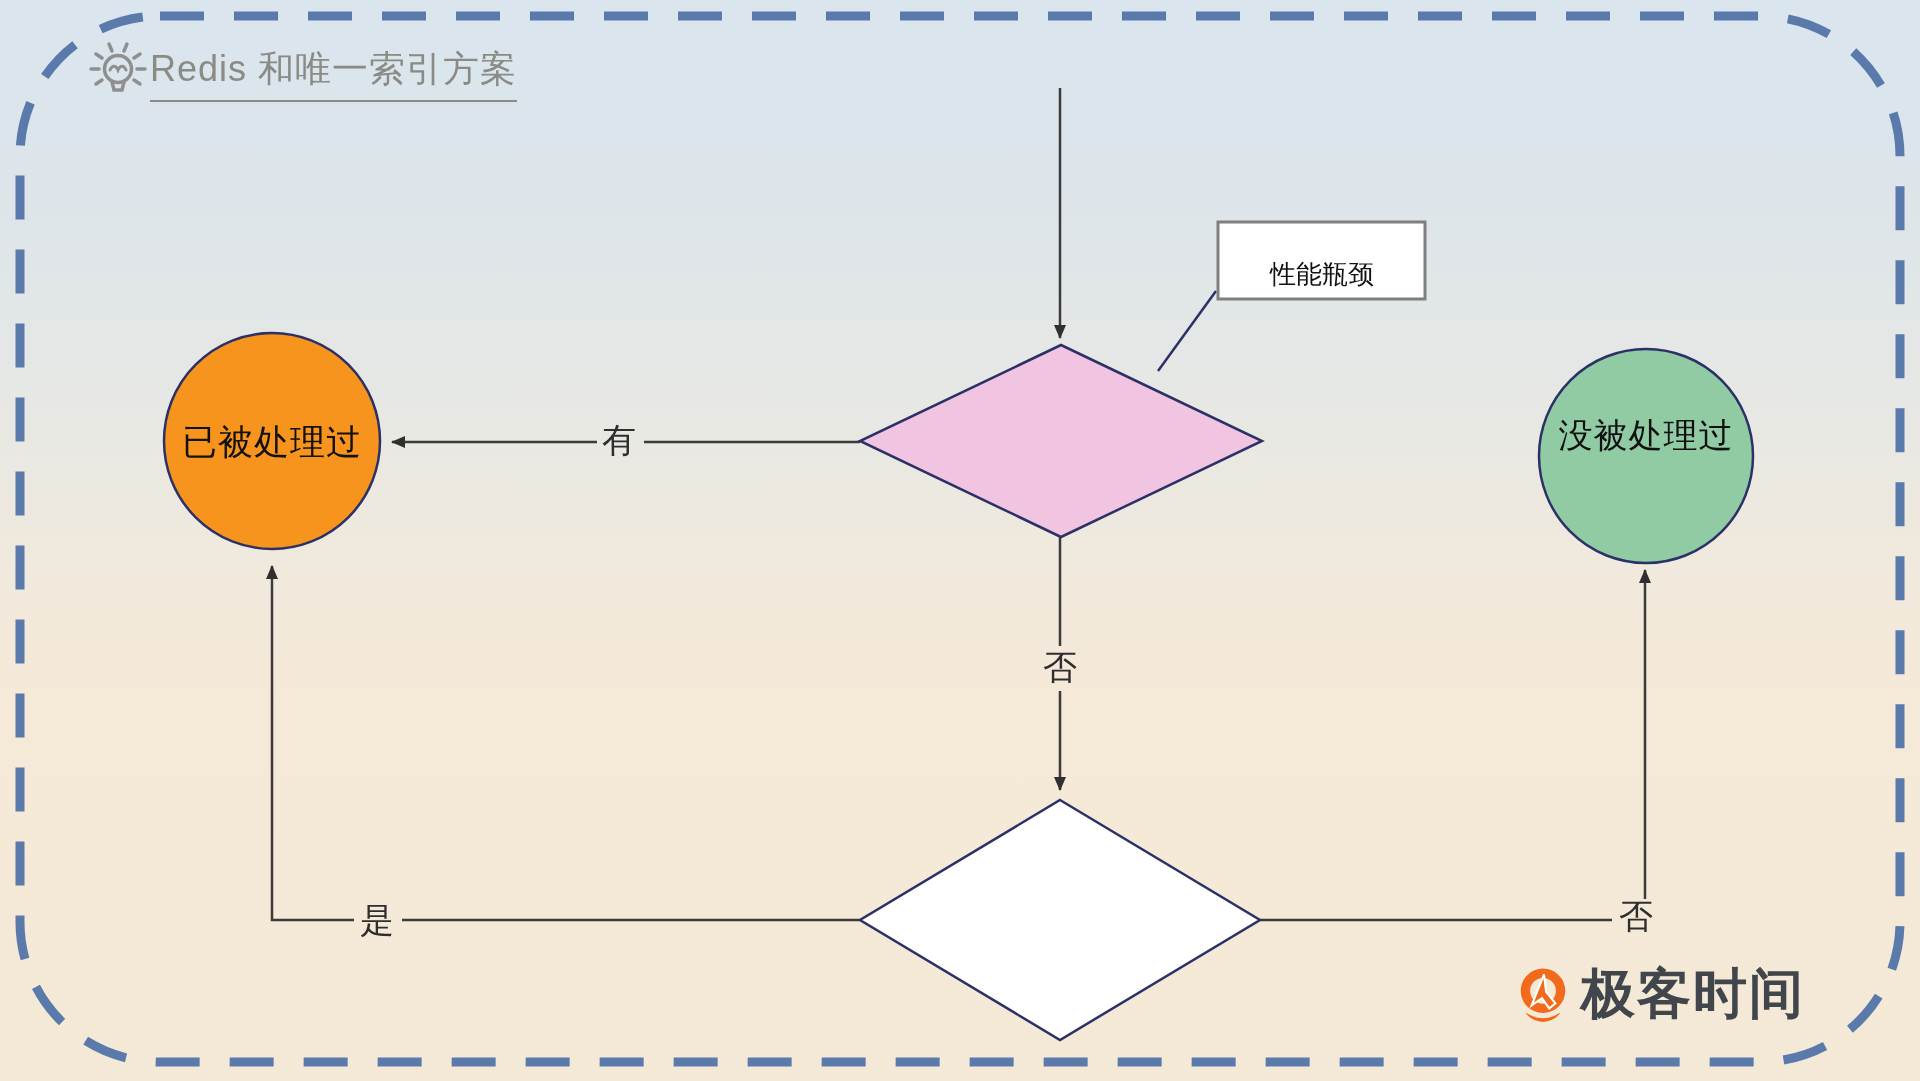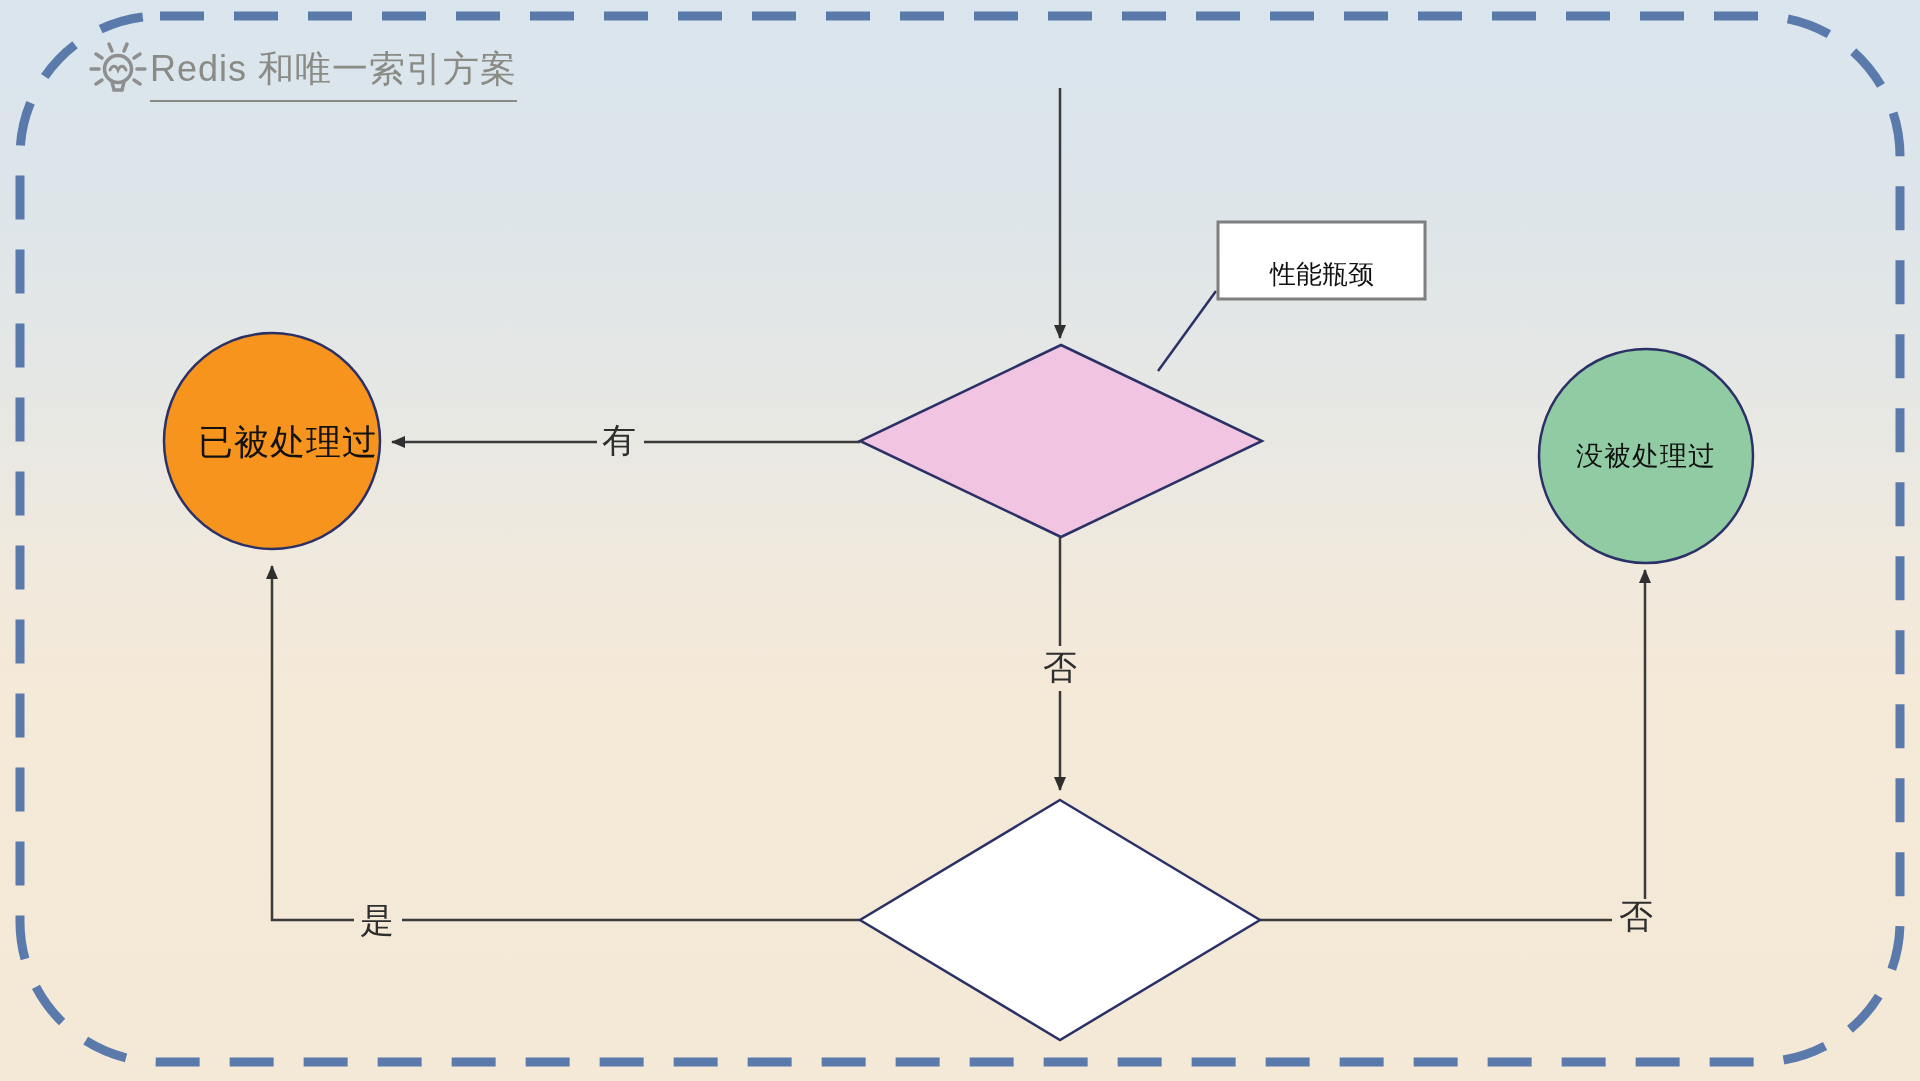--- a/index.html
+++ b/index.html
@@ -72,22 +72,22 @@
 
     <polygon points="1060,800 1260,920 1060,1040 860,920" fill="var(--white-fill)" stroke="var(--node-outline)" stroke-width="2.5"></polygon>
 
     <circle cx="272" cy="441" r="108" fill="var(--processed-fill)" stroke="var(--node-outline)" stroke-width="2.5"></circle>
 
     <circle cx="1646" cy="456" r="107" fill="var(--not-processed-fill)" stroke="var(--node-outline)" stroke-width="2.5"></circle>
 
     <rect x="1218" y="222" width="207" height="77" fill="var(--white-fill)" stroke="var(--callout-border)" stroke-width="3"></rect>
   </svg>
 
-  <div class="node-label" style="left:288px;top:442px;font-size:35px;">已被处理过</div>
-  <div class="node-label" style="left:1646px;top:456px;font-size:27px;">没被处理过</div>
+  <div class="node-label" style="left:272px;top:442px;font-size:35px;">已被处理过</div>
+  <div class="node-label" style="left:1646px;top:436px;font-size:34px;">没被处理过</div>
   <div class="callout-text" style="left:1322px;top:274px;">性能瓶颈</div>
 
   <div class="edge-label" style="left:619px;top:441px;">有</div>
   <div class="edge-label" style="left:1060px;top:668px;">否</div>
   <div class="edge-label" style="left:377px;top:921px;">是</div>
   <div class="edge-label" style="left:1636px;top:917px;">否</div>
 
   <div class="title">
     <span style="display:inline-flex;">
       <svg width="64" height="66" viewBox="0 0 64 66" fill="none" stroke="#8f8f8f" stroke-width="3.5" stroke-linecap="round">
@@ -100,14 +100,24 @@
         <line x1="26" y1="11" x2="23" y2="4"></line>
         <line x1="16" y1="18" x2="10" y2="14"></line>
         <line x1="13" y1="29" x2="5" y2="29"></line>
         <line x1="16" y1="40" x2="10" y2="44"></line>
         <line x1="48" y1="40" x2="54" y2="44"></line>
       </svg>
     </span>
     <span class="title-text">Redis 和唯一索引方案</span>
   </div>
 
+  <div class="logo">
+    <span style="display:inline-flex;">
+      <svg width="52" height="60" viewBox="0 0 50 58">
+        <circle cx="25" cy="25" r="17" fill="none" stroke="var(--logo-orange)" stroke-width="9"></circle>
+        <path d="M26 9 L14 39 L24 32 L31 42 L37 37 L28 26 Z" fill="var(--logo-orange)" stroke="#ffffff" stroke-width="2"></path>
+        <path d="M8 46 Q25 57 42 46 Q37 54 25 55 Q13 54 8 46 Z" fill="var(--logo-orange)"></path>
+      </svg>
+    </span>
+    <span class="logo-text">极客时间</span>
+  </div>
 
 </div>
 
 </body></html>

